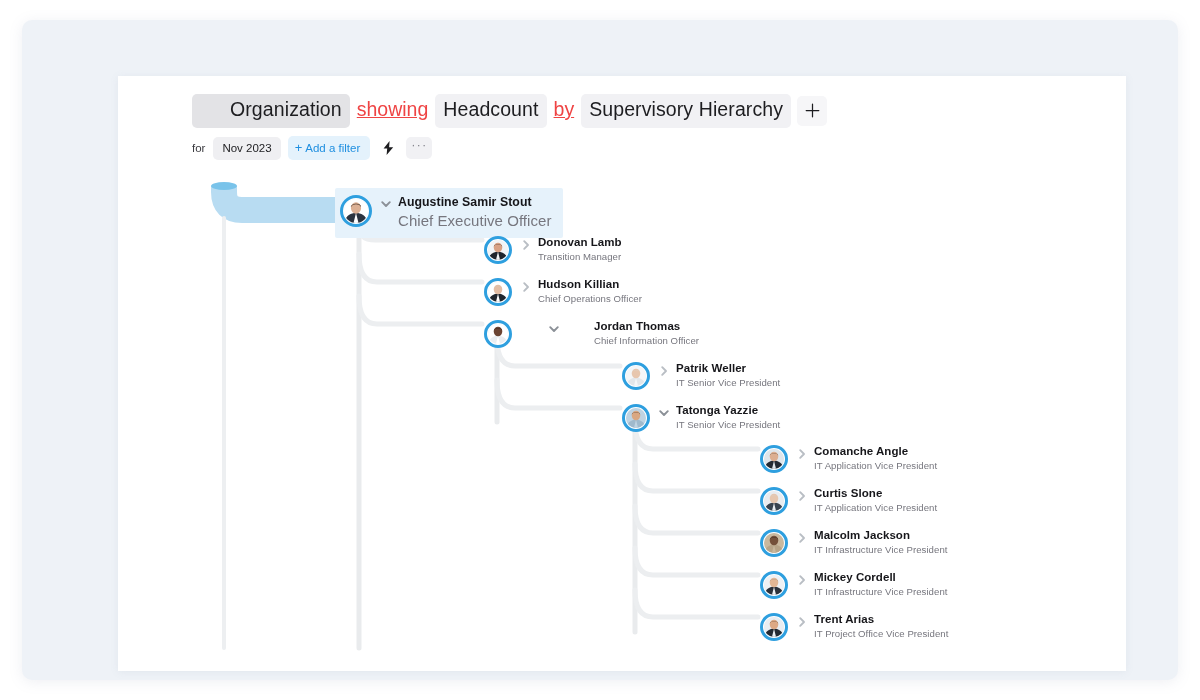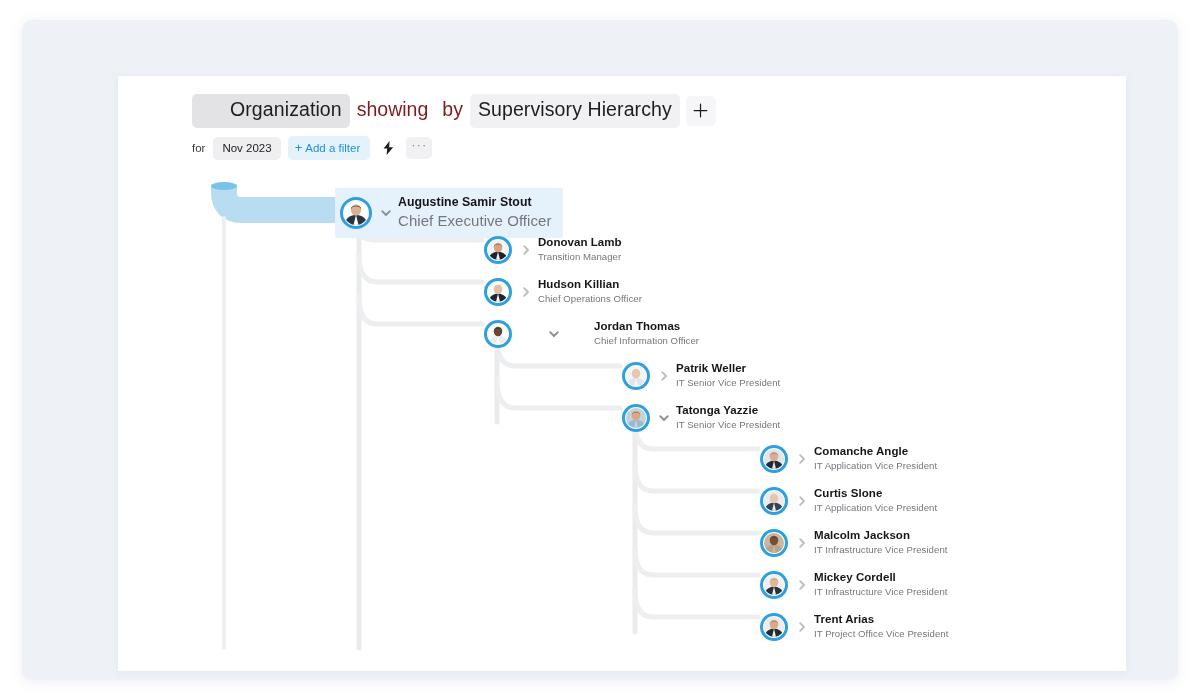--- a/index.html
+++ b/index.html
@@ -44,21 +44,22 @@
     border-radius: 5px;
     color: #1d1d20;
     letter-spacing: 0.1px;
   }
   .q-chip.strong { background: #e3e3e6; padding-left: 38px; }
   .q-chip.light  { background: #f1f1f4; }
   .q-plain {
     display:inline-block;
     font-size: 19.5px; line-height:1;
     padding: 6px 7px 8px 7px;
-    color:#7f1d1d;
+    color:#ef4444;
+    text-decoration:underline;
   }
   #add-dimension-button {
     display:inline-flex; align-items:center; justify-content:center;
     width: 30px; height: 30px;
     margin-left: 6px;
     border-radius: 5px;
     background: #f6f6f8;
     color:#1d1d20;
     cursor: pointer;
   }
@@ -96,21 +97,21 @@
   }
   #bolt-chip { background: transparent; }
   #more-chip { color:#86868e; font-size:13px; letter-spacing:1px; line-height:0.4; padding-bottom:6px;}
 
   
   #tree-canvas { position:absolute; left:0; top:0; width:1008px; height:595px; }
   #tree-svg { position:absolute; left:0; top:0; width:1008px; height:595px; }
 
   .node {
     position: absolute;
-    display: flex; align-items: center;
+    display: flex; align-items: flex-start;
     cursor: pointer;
   }
   .node-highlight {
     background: #e6f2fb;
     padding: 7px 12px 7px 5px;
     border-radius: 2px;
     margin-left: -5px;
   }
   .avatar {
     position: relative;
@@ -155,20 +156,21 @@
 
 <div id="app-root">
 
   <div id="outer-panel">
 
     <div id="content-card">
 
       <div id="query-bar">
         <span class="q-chip strong">Organization</span>
         <span class="q-plain">showing</span>
+        <span class="q-chip light">Headcount</span>
         <span class="q-plain">by</span>
         <span class="q-chip light">Supervisory Hierarchy</span>
         <span id="add-dimension-button">
           <svg width="17" height="17" viewBox="0 0 17 17" aria-hidden="true">
             <path d="M8.5 2.2 V14.8 M2.2 8.5 H14.8" stroke="#1d1d20" stroke-width="1.25" stroke-linecap="round"></path>
           </svg>
         </span>
       </div>
 
       <div id="filter-bar">

